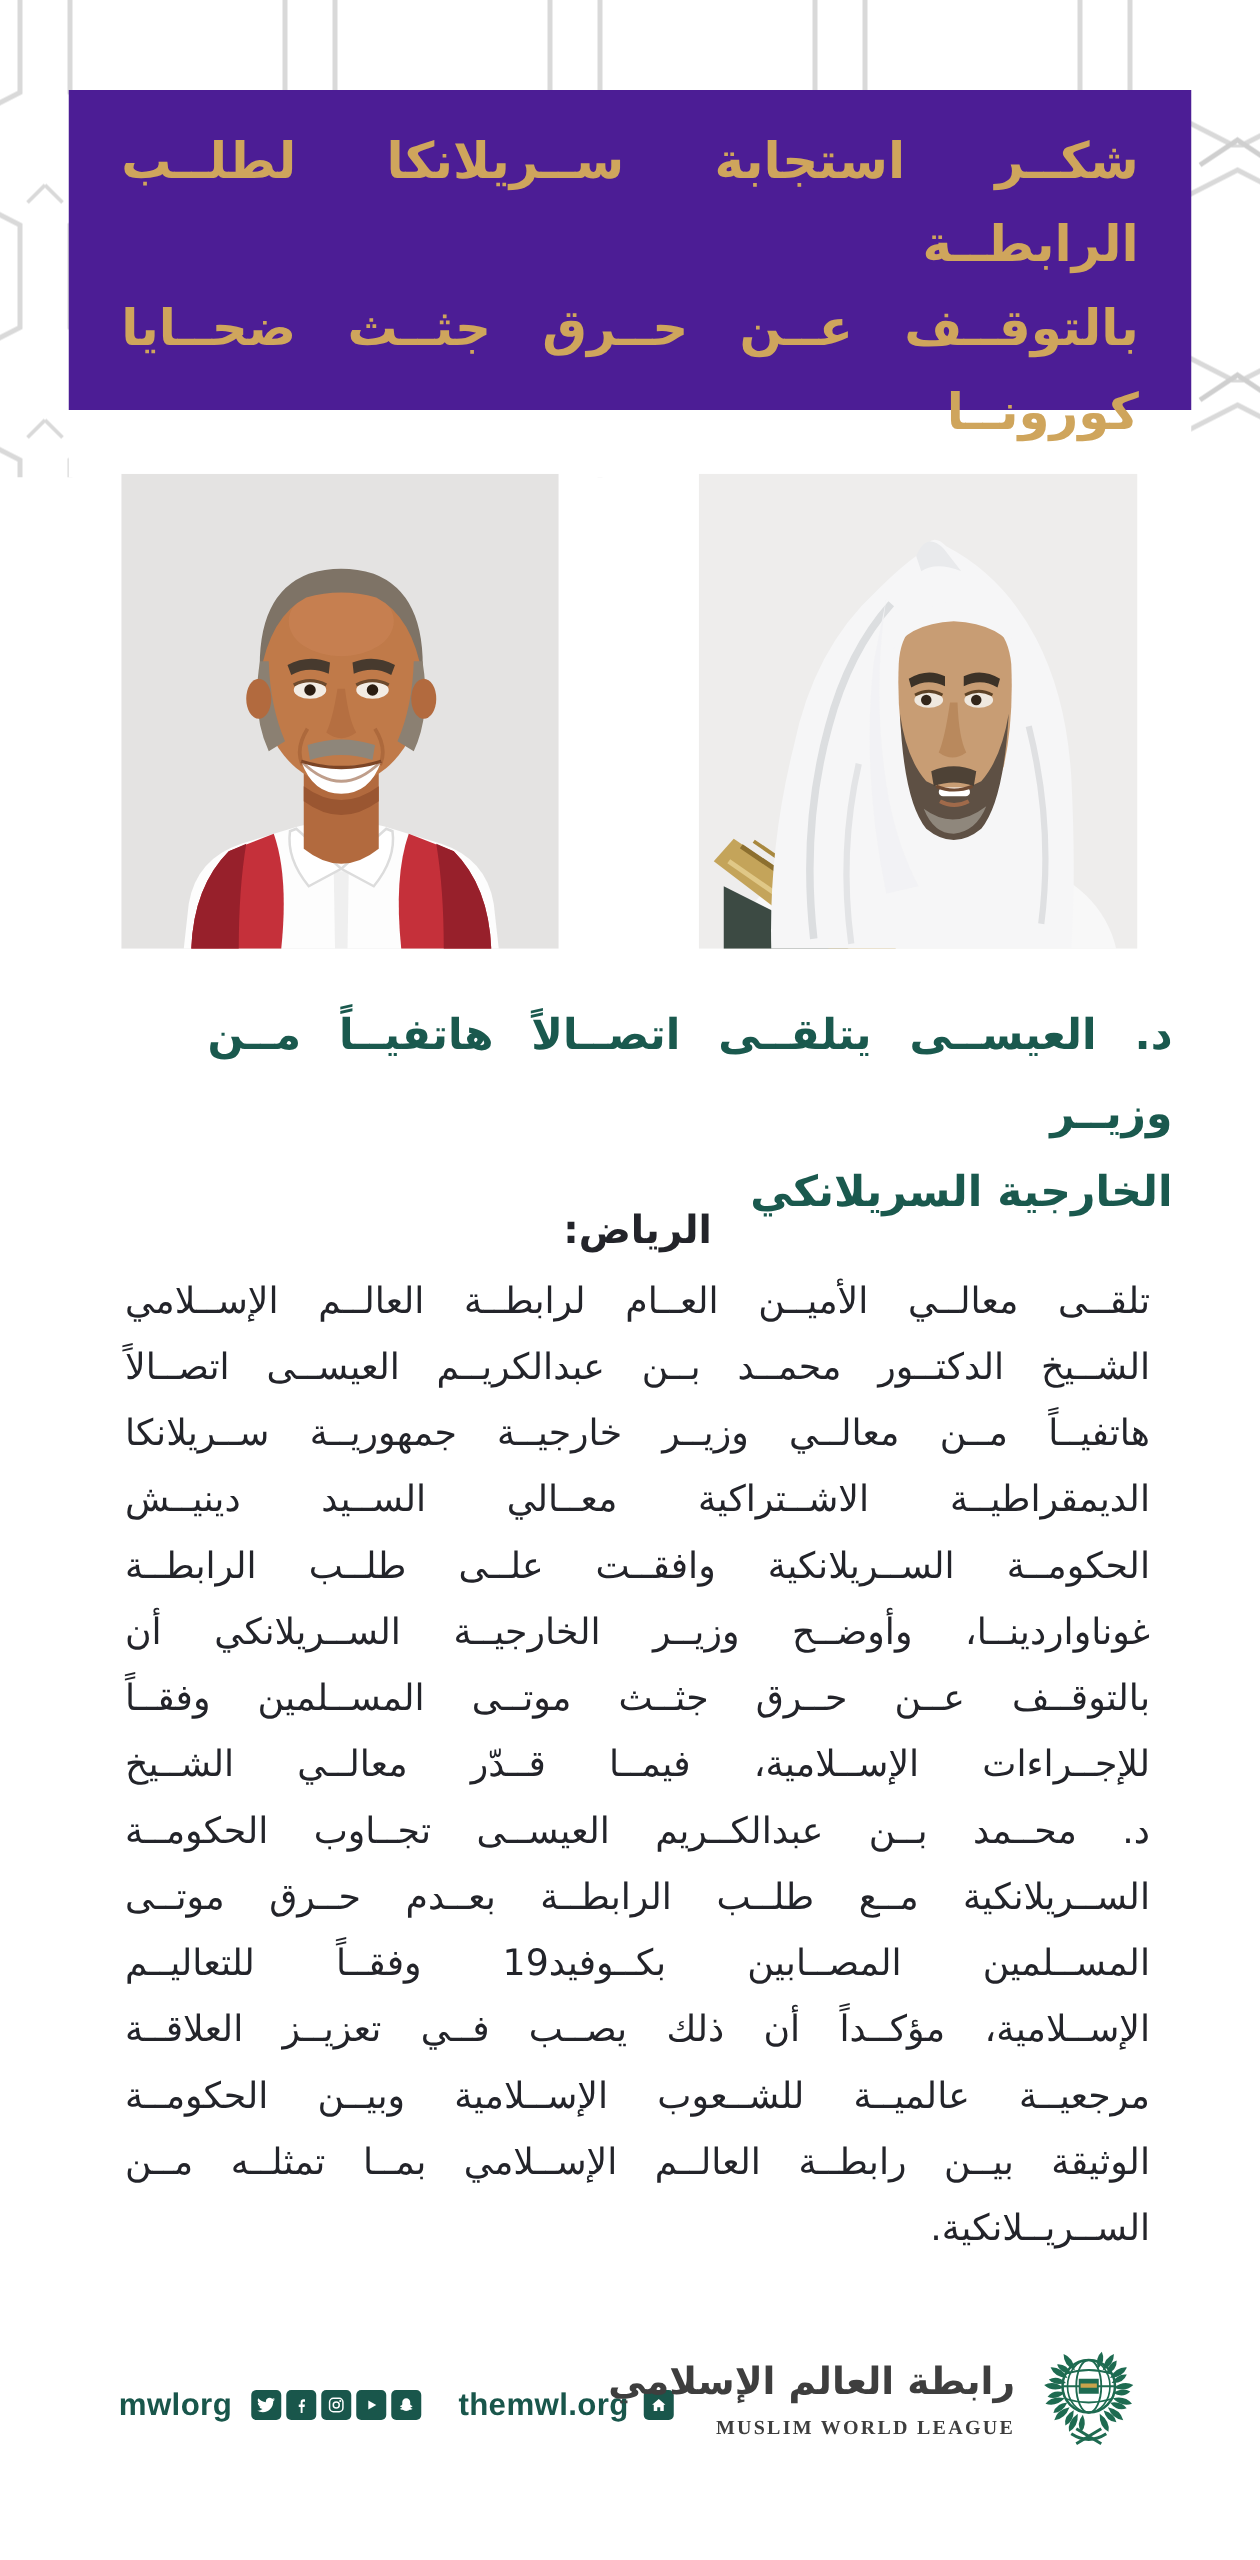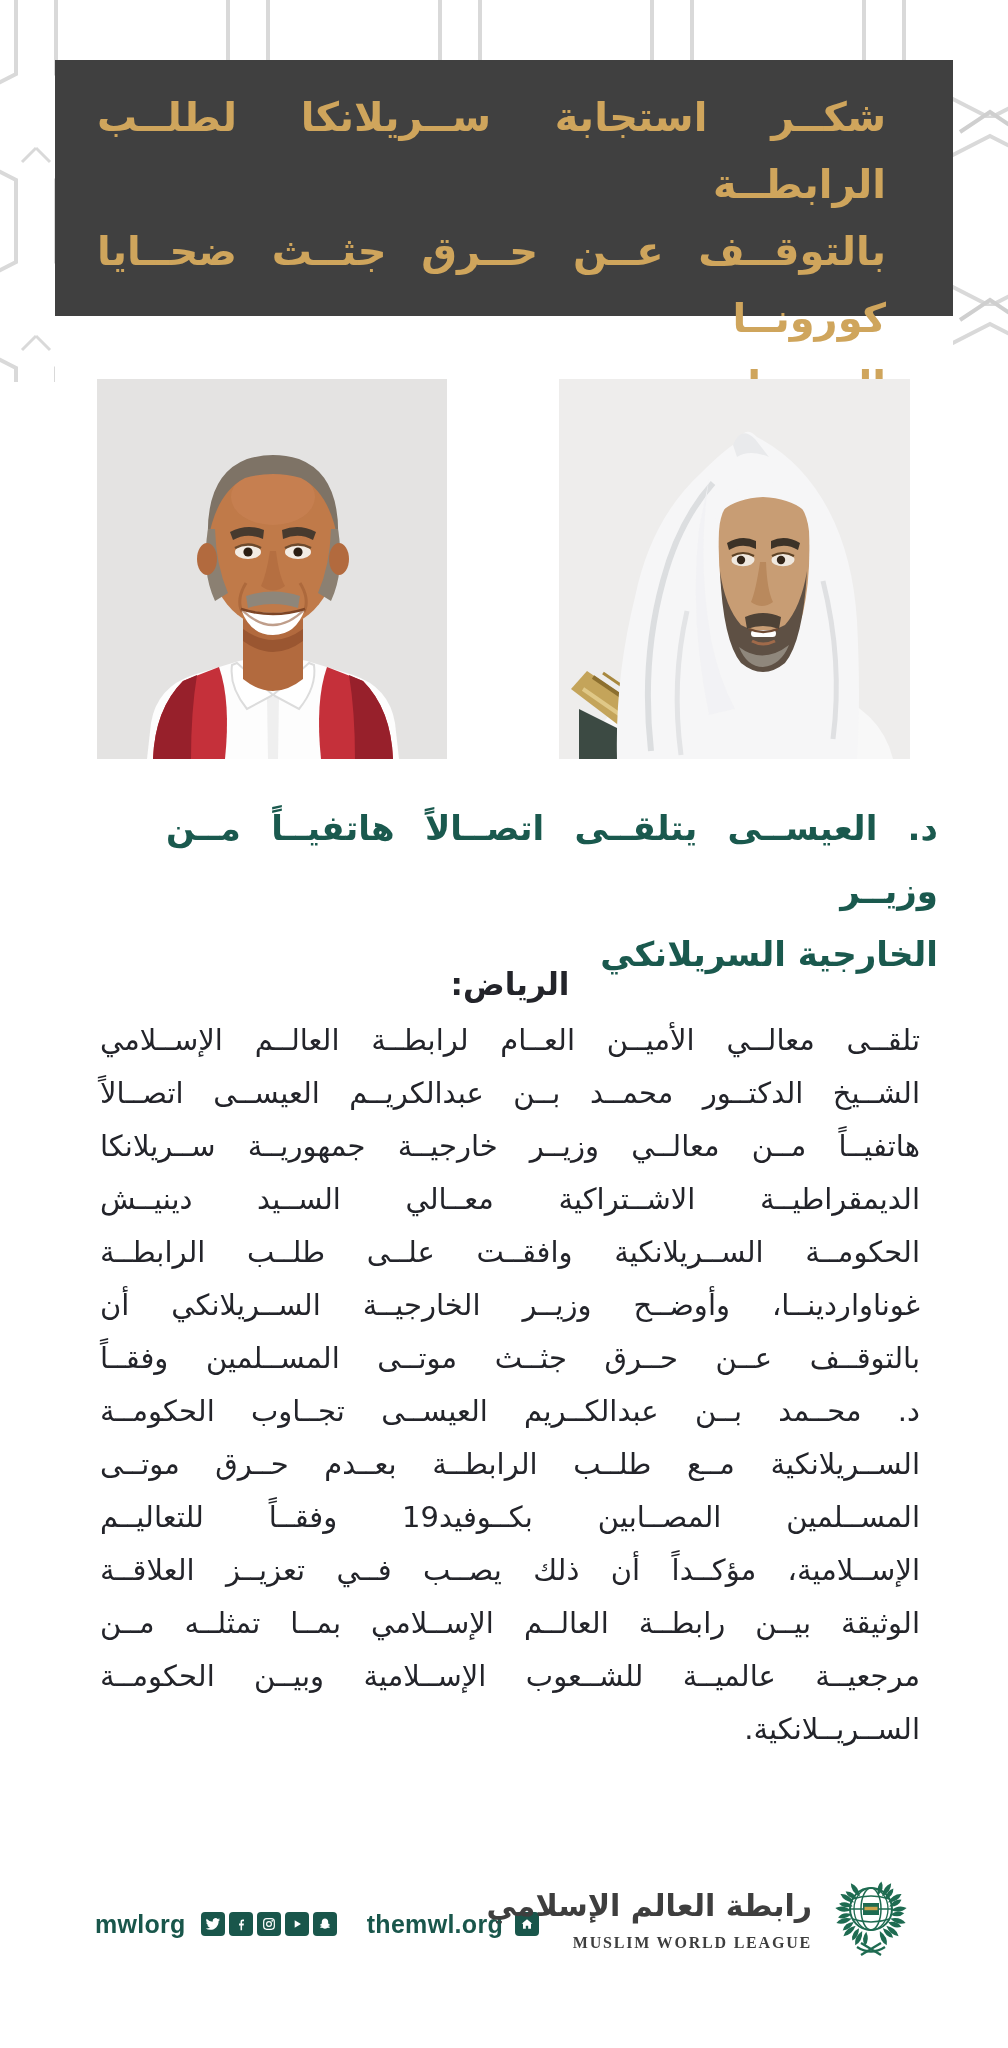--- a/index.html
+++ b/index.html
@@ -2,22 +2,22 @@
 <html lang="ar"><head>
 <meta charset="utf-8">
 <style>
   html,body{margin:0;padding:0;background:#ffffff;}
   .page{position:relative;width:1008px;height:2048px;background:#ffffff;overflow:hidden;
         font-family:"DejaVu Sans",sans-serif;}
   
   .pattern-band{position:absolute;left:0;top:0;width:1008px;height:382px;}
   .content-cover{position:absolute;left:55px;top:316px;width:898px;height:66px;background:#ffffff;}
   
-  .banner{position:absolute;left:55px;top:60px;width:898px;height:256px;background:#404040;
-          box-sizing:border-box;padding:24px 67px 0 42px;direction:rtl;}
+  .banner{position:absolute;left:55px;top:72px;width:898px;height:256px;background:#4c1d95;
+          box-sizing:border-box;padding:24px 42px 0 42px;direction:rtl;}
   .banner .t-line{color:#CFA55C;font-weight:bold;font-size:40px;line-height:67px;
           text-align:justify;text-align-last:justify;text-justify:inter-word;white-space:nowrap0;}
   .banner .t-line.last{text-align:right;text-align-last:right;}
   
   .photo{position:absolute;top:379px;height:380px;}
   .photo svg{display:block;}
   #photo-left{left:97px;width:350px;}
   #photo-right{left:559px;width:351px;}
   
   .subtitle{position:absolute;left:166px;top:797px;width:772px;direction:rtl;color:#1A594E;
@@ -178,26 +178,27 @@
   <div class="dateline">الرياض:</div>
 
   <div class="body-text">
     <div class="b-line">تلقــى معالــي الأميــن العــام لرابطــة العالــم الإســلامي</div>
     <div class="b-line">الشــيخ الدكتــور محمــد بــن عبدالكريــم العيســى اتصــالاً</div>
     <div class="b-line">هاتفيــاً مــن معالــي وزيــر خارجيــة جمهوريــة ســريلانكا</div>
     <div class="b-line">الديمقراطيــة الاشــتراكية معــالي الســيد دينيــش</div>
     <div class="b-line">الحكومــة الســريلانكية وافقــت علــى طلــب الرابطــة</div>
     <div class="b-line">غوناواردينــا، وأوضــح وزيــر الخارجيــة الســريلانكي أن</div>
     <div class="b-line">بالتوقــف عــن حــرق جثــث موتــى المســلمين وفقــاً</div>
+    <div class="b-line">للإجــراءات الإســلامية، فيمــا قــدّر معالــي الشــيخ</div>
     <div class="b-line">د. محــمد بــن عبدالكــريم العيســى تجــاوب الحكومــة</div>
     <div class="b-line">الســريلانكية مــع طلــب الرابطــة بعــدم حــرق موتــى</div>
     <div class="b-line">المســلمين المصــابين بكــوفيد19 وفقــاً للتعاليــم</div>
     <div class="b-line">الإســلامية، مؤكــداً أن ذلك يصــب فــي تعزيــز العلاقــة</div>
+    <div class="b-line">مرجعيــة عالميــة للشــعوب الإســلامية وبيــن الحكومــة</div>
     <div class="b-line">الوثيقة بيــن رابطــة العالــم الإســلامي بمــا تمثلــه مــن</div>
-    <div class="b-line">مرجعيــة عالميــة للشــعوب الإســلامية وبيــن الحكومــة</div>
     <div class="b-line last">الســريــلانكية.</div>
   </div>
 
   <div class="footer-links">
     <span class="handle">mwlorg</span>
     <span class="icon-row">
       <span class="sq">
         <svg viewBox="0 0 24 24" width="16" height="16">
             <path fill="#fff" d="M22.5 5.1c-.8.4-1.6.6-2.5.8a4.3 4.3 0 0 0 1.9-2.4c-.8.5-1.8.9-2.8 1.1a4.4 4.4 0 0 0-7.6 3 5 5 0 0 0 .1 1A12.5 12.5 0 0 1 2.5 4a4.4 4.4 0 0 0 1.4 5.9c-.7 0-1.4-.2-2-.5v.1c0 2.1 1.5 3.9 3.5 4.3a4.5 4.5 0 0 1-2 .1 4.4 4.4 0 0 0 4.1 3A8.9 8.9 0 0 1 1 18.7a12.5 12.5 0 0 0 6.8 2c8.1 0 12.6-6.8 12.6-12.6v-.6c.9-.6 1.6-1.4 2.1-2.4z"></path>
           </svg>

